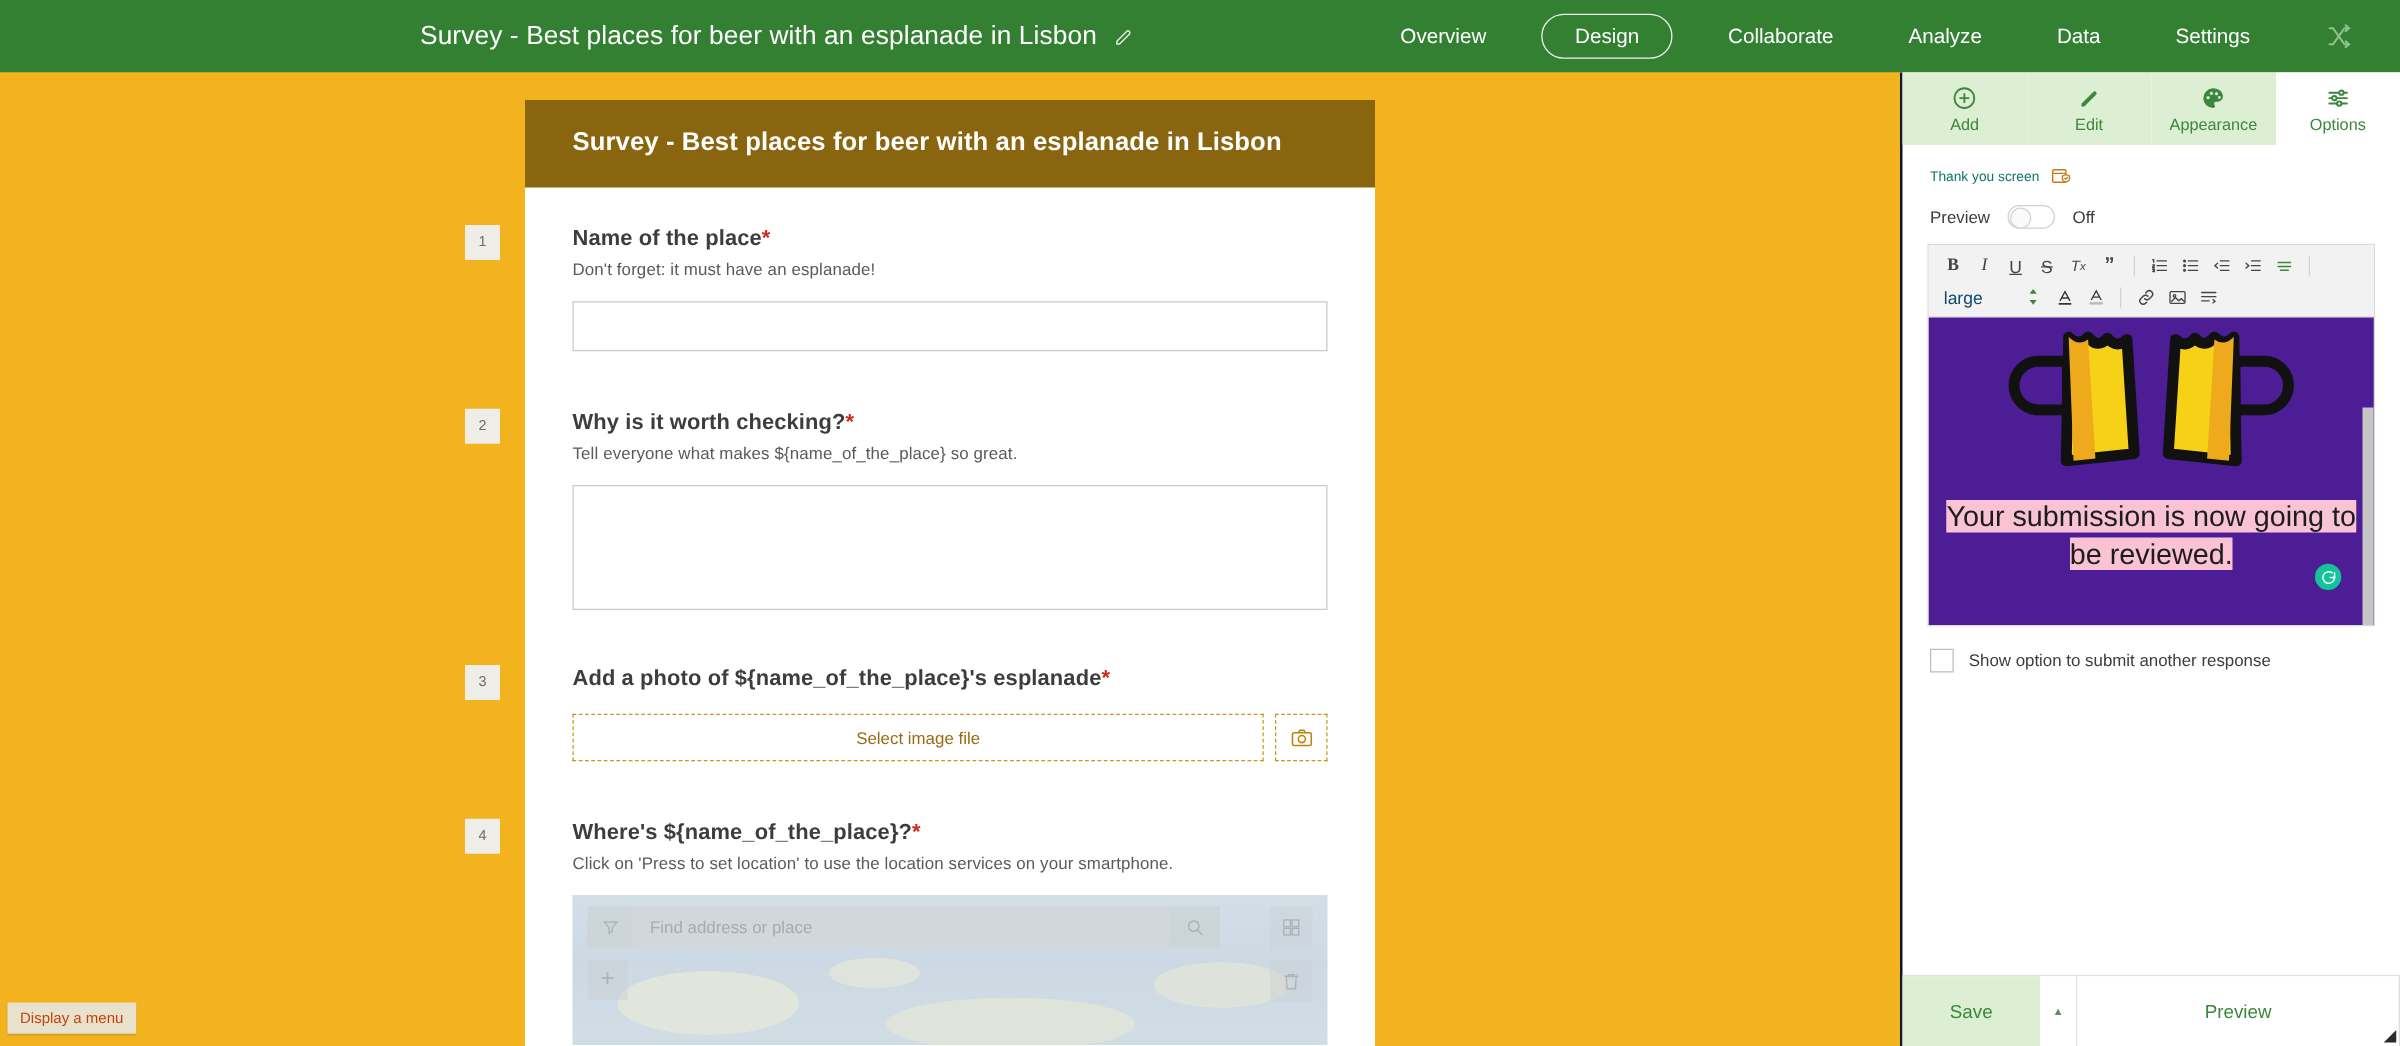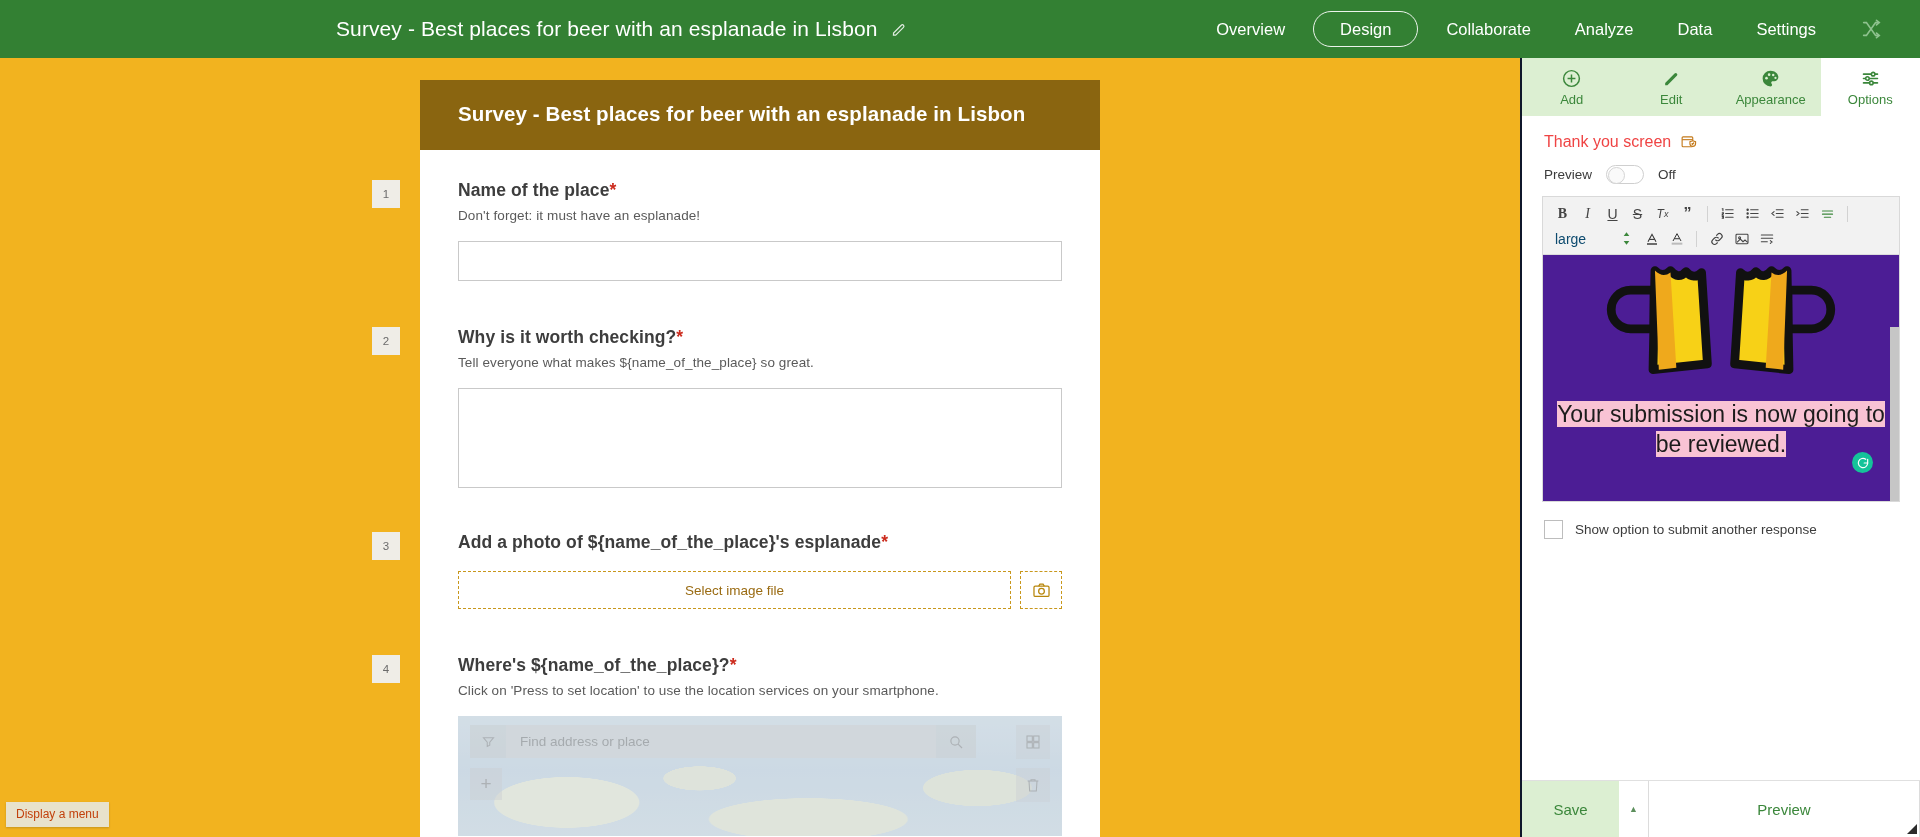--- a/index.html
+++ b/index.html
@@ -24,21 +24,21 @@
   }
   .topbar-title {
     color: #ffffff; font-size: 21px; letter-spacing: .1px; white-space: nowrap;
   }
   .edit-pencil {
     width: 17px; height: 17px; display: block;
     opacity: .85;
   }
   .topnav {
     position: absolute; right: 20px; top: 0; height: 58px;
-    display: flex; align-items: center; gap: 0px;
+    display: flex; align-items: center; gap: 16px;
   }
   .topnav a {
     color: #ffffff; font-size: 16.5px; text-decoration: none;
     padding: 0 22px; line-height: 58px; white-space: nowrap;
   }
   .topnav a.pill {
     border: 1.5px solid rgba(255,255,255,.9);
     border-radius: 24px;
     line-height: 1; padding: 9px 26px;
     margin: 16px 6px;
@@ -180,21 +180,21 @@
   }
   .panel-tab.active { background: #ffffff; }
   .panel-tab .ico { height: 22px; display:flex; align-items:center; }
 
   .panel-scroll { flex: 1; overflow: hidden; position: relative; }
 
   .thankyou-row {
     display: flex; align-items: center; gap: 9px;
     padding: 17px 22px 0 22px;
   }
-  .thankyou-label { font-size: 16px; color: #ef4444; }
+  .thankyou-label { font-size: 11px; color: #0f766e; }
 
   .preview-row {
     display: flex; align-items: center; gap: 14px;
     padding: 14px 22px 0 22px;
   }
   .preview-label { font-size: 13.5px; color: #3c3c3c; }
   .toggle {
     width: 38px; height: 19px; border-radius: 11px;
     background: #ffffff; border: 1px solid #cfcfcf;
     position: relative; cursor: pointer;
@@ -261,21 +261,21 @@
     cursor: pointer; flex: none;
   }
   .checkbox-label { font-size: 13.5px; color: #3c3c3c; }
 
   
   .panel-footer {
     height: 57px; border-top: 1px solid #e0e0e0;
     display: flex;
   }
   .footer-save {
-    width: 97px; background: #DCEFD2; color: #3b873b;
+    width: 110px; background: #DCEFD2; color: #3b873b;
     display: flex; align-items: center; justify-content: center;
     font-size: 15px; cursor: pointer;
   }
   .footer-caret {
     width: 30px; background: #ffffff; color: #5c8f5c;
     display: flex; align-items: center; justify-content: center;
     font-size: 9px; cursor: pointer; border-right: 1px solid #dcdcdc;
   }
   .footer-btn {
     flex: 1; background: #ffffff; color: #3b873b;

